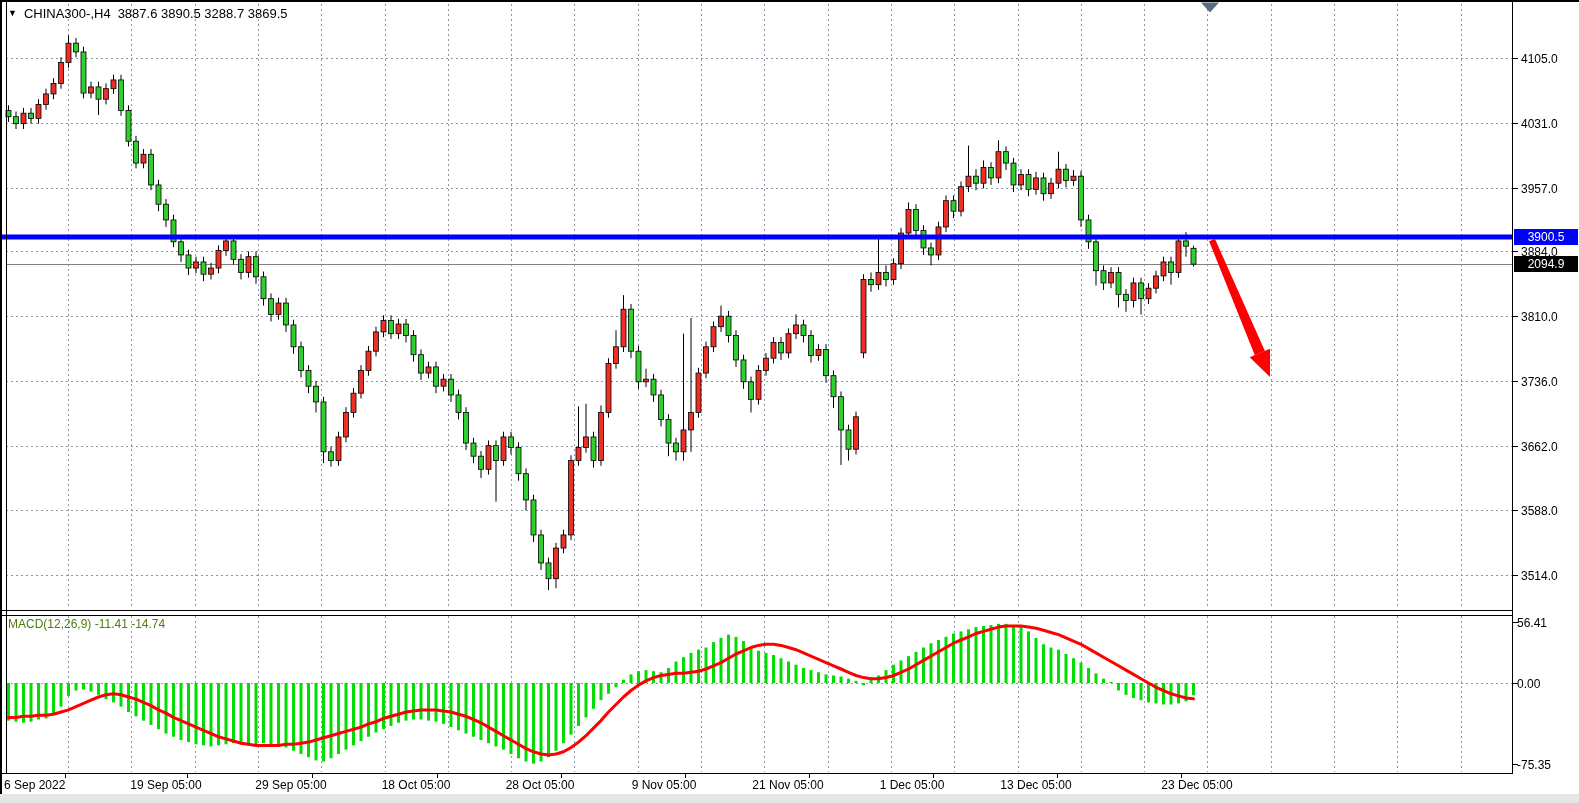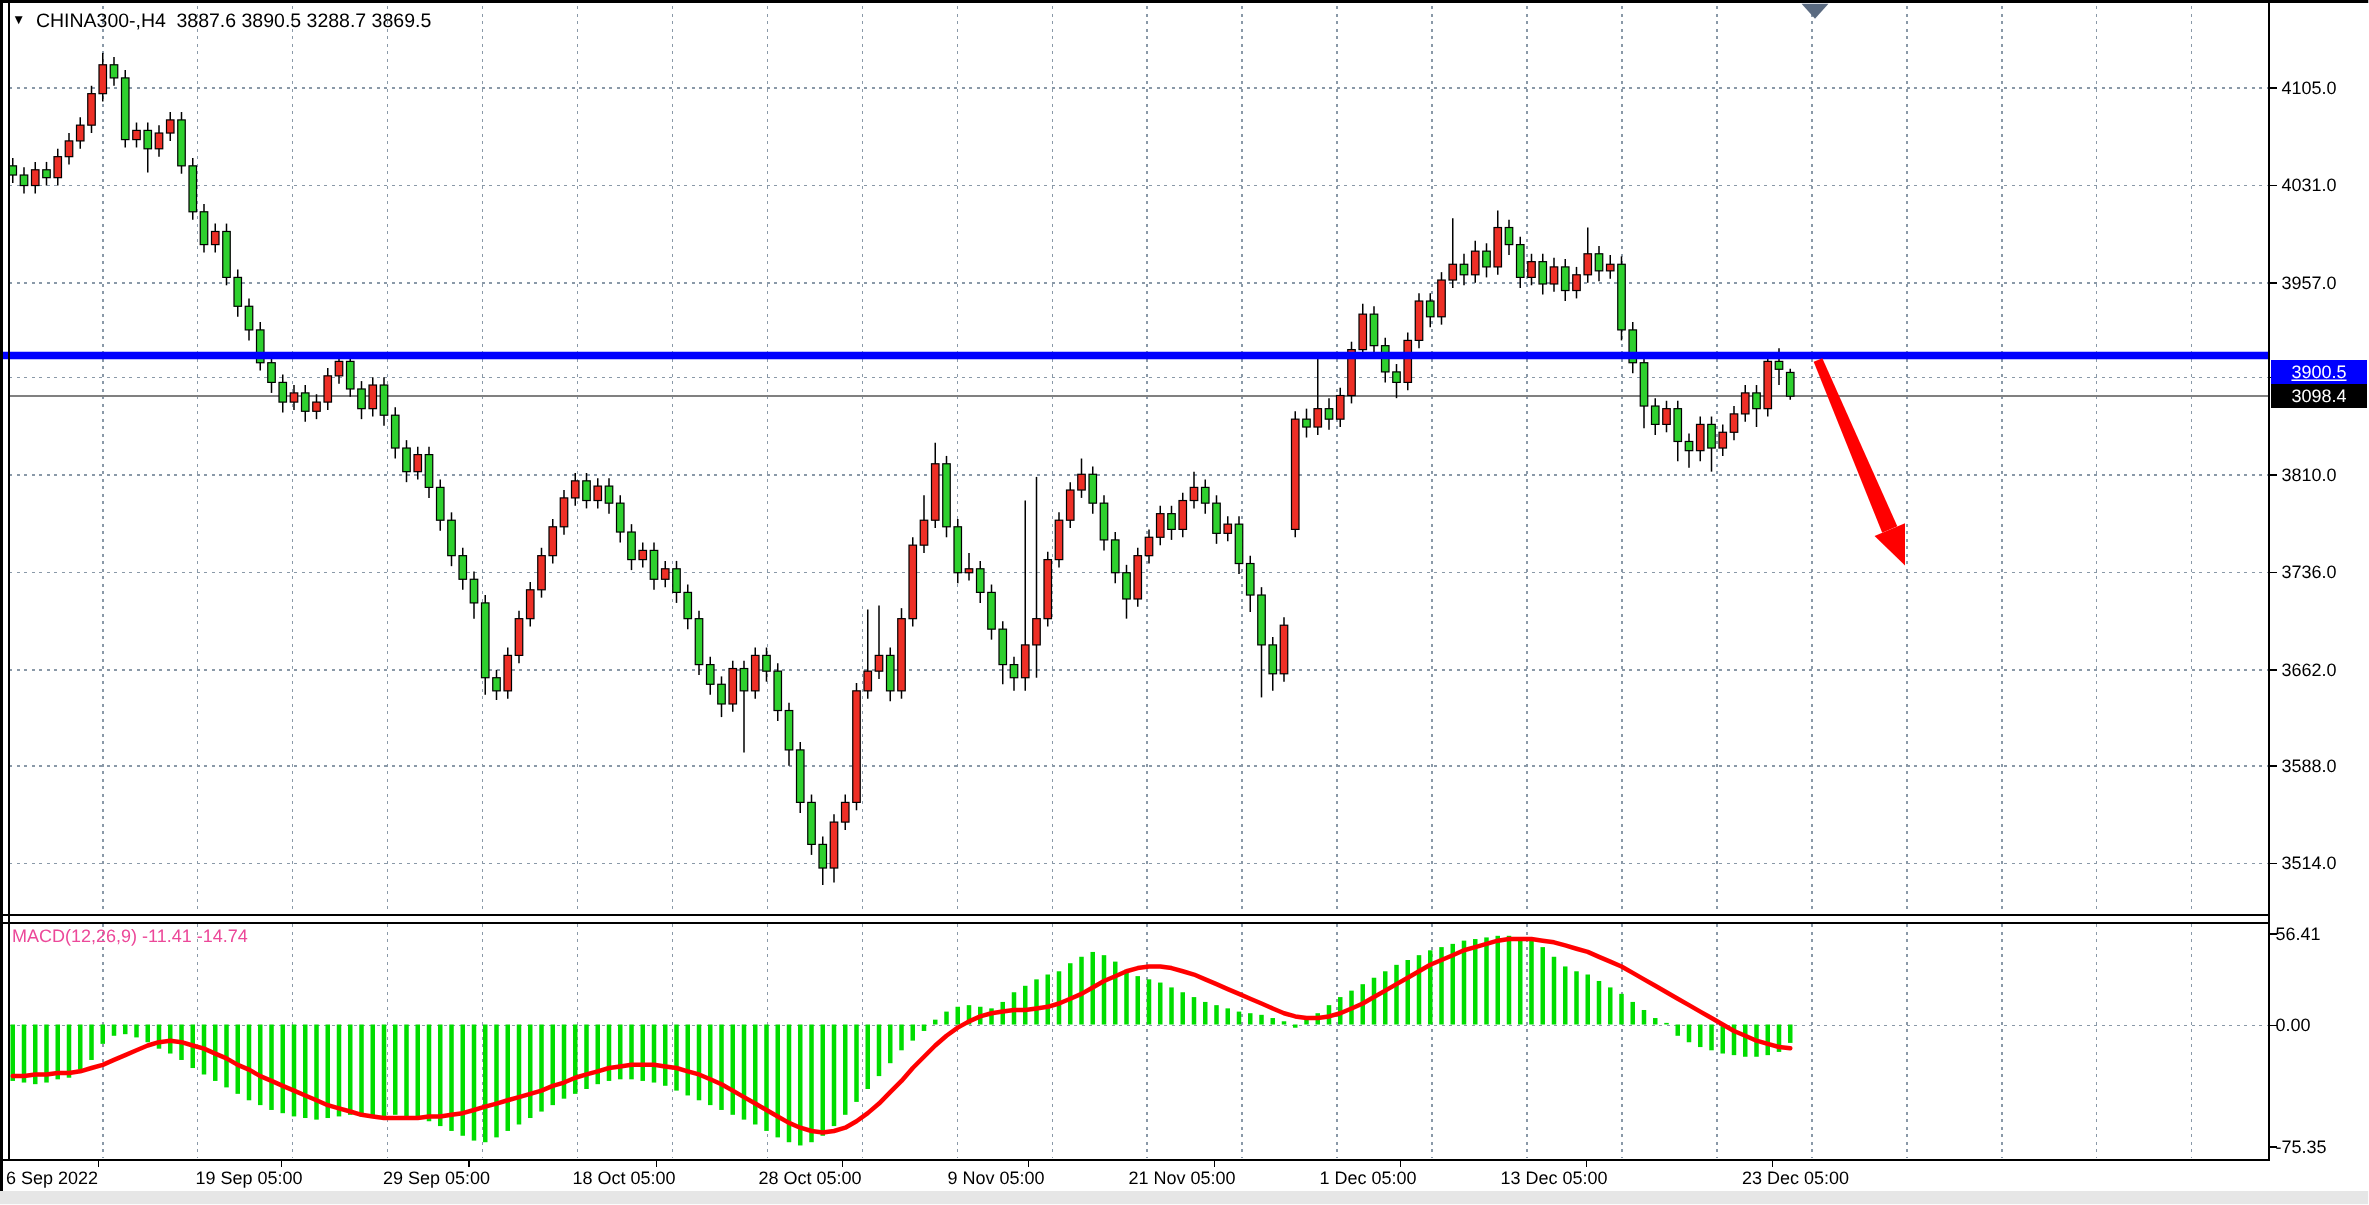--- a/index.html
+++ b/index.html
@@ -2,23 +2,23 @@
 <html><head>
 <meta charset="utf-8">
 <style>
   html,body{margin:0;padding:0;background:#fff;}
   .window{position:relative;width:1579px;height:803px;background:#fff;overflow:hidden;
           font-family:"Liberation Sans",sans-serif;}
   #plot{position:absolute;left:0;top:0;z-index:1;}
   .overlay{position:absolute;z-index:2;}
   .title{left:8px;top:6px;font-size:13px;color:#000;display:flex;align-items:center;gap:7px;white-space:nowrap;}
   .tri{font-size:9px;line-height:1;color:#000;}
-  .macd-label{left:8px;top:617px;font-size:12px;color:#ec4899;white-space:nowrap;}
+  .macd-label{left:8px;top:617px;font-size:12px;color:#4d7c0f;white-space:nowrap;}
   .tag{left:1514px;width:64px;height:16px;color:#fff;font-size:12px;line-height:16px;text-align:center;}
-  .tag-blue{top:240px;text-decoration:underline;}
+  .tag-blue{top:229px;}
   .tag-black{top:256px;}
   .bottom-strip{left:0;top:794px;width:1579px;height:9px;background:#e6e6e6;}
 </style>
 </head>
 <body>
 
 <div class="window">
 
   <svg id="plot" width="1579" height="803" viewBox="0 0 1579 803" xmlns="http://www.w3.org/2000/svg">
       <g stroke="#8a99a8" stroke-dasharray="2 3" shape-rendering="crispEdges">
@@ -629,16 +629,16 @@
 
   <div class="overlay title">
     <span class="tri">▼</span>
     <span>CHINA300-,H4</span>
     <span>3887.6 3890.5 3288.7 3869.5</span>
   </div>
 
   <div class="overlay macd-label">MACD(12,26,9) -11.41 -14.74</div>
 
   <div class="overlay tag tag-blue" style="background: rgb(0, 0, 254);">3900.5</div>
-  <div class="overlay tag tag-black" style="background: rgb(0, 0, 0);">3098.4</div>
+  <div class="overlay tag tag-black" style="background: rgb(0, 0, 0);">2094.9</div>
 
   <div class="overlay bottom-strip"></div>
 </div>
 
 </body></html>

